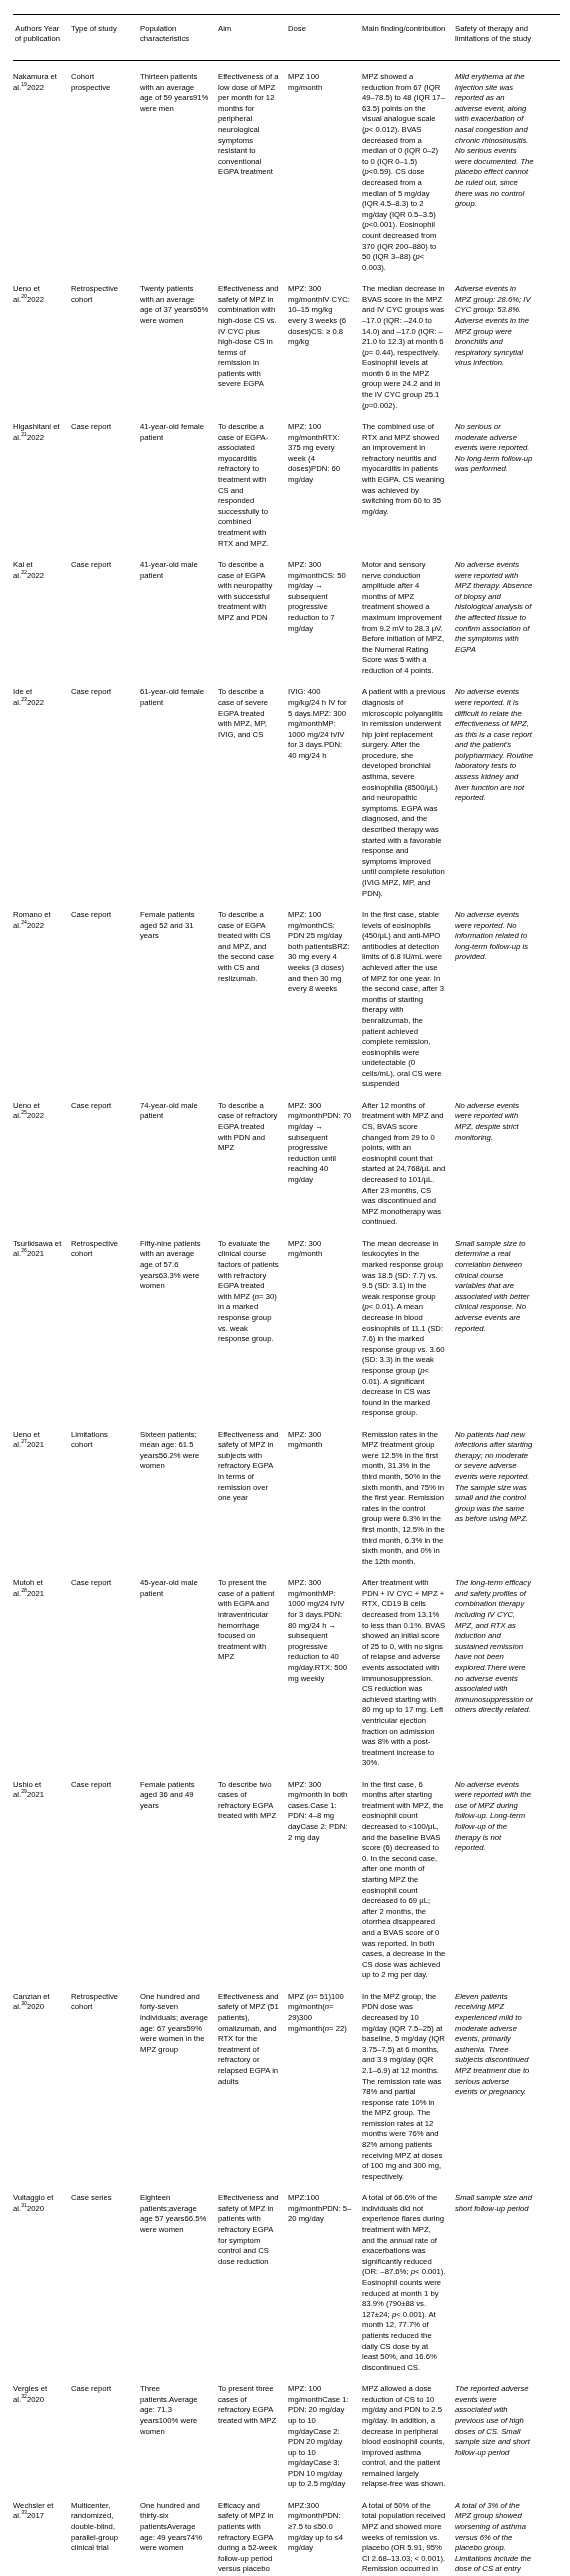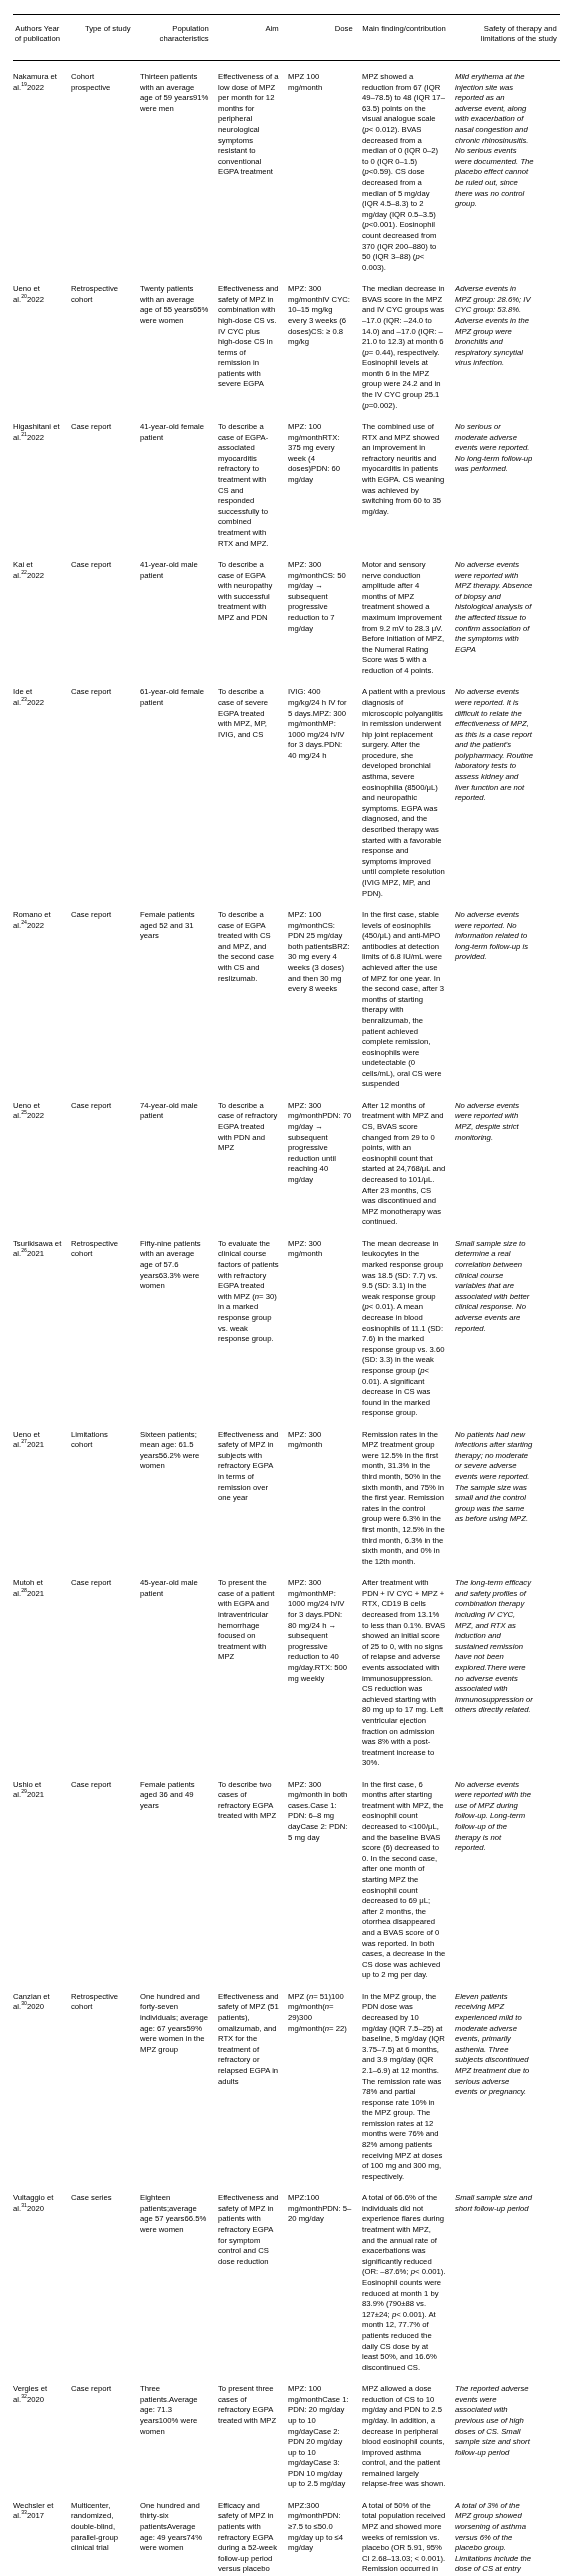--- a/index.html
+++ b/index.html
@@ -27,21 +27,21 @@
   }
   col.c1 { width: 58px; }
   col.c2 { width: 69px; }
   col.c3 { width: 78px; }
   col.c4 { width: 70px; }
   col.c5 { width: 74px; }
   col.c6 { width: 93px; }
   col.c7 { width: 105px; }
   thead th {
     font-weight: normal;
-    text-align: right;
+    text-align: left;
     vertical-align: top;
     padding: 8.2px 9.3px 15.5px 0;
     border-bottom: 0.8px solid #000;
   }
   thead th.first { text-align: center; }
   thead th.last { padding-right: 3.1px; }
   tbody td {
     vertical-align: top;
     text-align: left;
     padding: 10.8px 9.3px 0 0;
@@ -82,21 +82,21 @@
           <td>Cohort prospective</td>
           <td>Thirteen patients with an average age of 59 years91% were men</td>
           <td>Effectiveness of a low dose of MPZ per month for 12 months for peripheral neurological symptoms resistant to conventional EGPA treatment</td>
           <td>MPZ 100 mg/month</td>
           <td>MPZ showed a reduction from 67 (IQR 49–78.5) to 48 (IQR 17–63.5) points on the visual analogue scale (<i>p</i>&lt; 0.012). BVAS decreased from a median of 0 (IQR 0–2) to 0 (IQR 0–1.5) (<i>p</i>&lt;0.59). CS dose decreased from a median of 5 mg/day (IQR 4.5–8.3) to 2 mg/day (IQR 0.5–3.5) (<i>p</i>&lt;0.001). Eosinophil count decreased from 370 (IQR 200–880) to 50 (IQR 3–88) (<i>p</i>&lt; 0.003).</td>
           <td class="safety">Mild erythema at the injection site was reported as an adverse event, along with exacerbation of nasal congestion and chronic rhinosinusitis. No serious events were documented. The placebo effect cannot be ruled out, since there was no control group.</td>
         </tr>
         <tr>
           <td>Ueno et al.<sup>20</sup>2022</td>
           <td>Retrospective cohort</td>
-          <td>Twenty patients with an average age of 55 years65% were women</td>
+          <td>Twenty patients with an average age of 37 years65% were women</td>
           <td>Effectiveness and safety of MPZ in combination with high-dose CS vs. IV CYC plus high-dose CS in terms of remission in patients with severe EGPA</td>
           <td>MPZ: 300 mg/monthIV CYC: 10–15 mg/kg every 3 weeks (6 doses)CS: ≥ 0.8 mg/kg</td>
           <td>The median decrease in BVAS score in the MPZ and IV CYC groups was –17.0 (IQR: –24.0 to 14.0) and –17.0 (IQR: –21.0 to 12.3) at month 6 (<i>p</i>= 0.44), respectively. Eosinophil levels at month 6 in the MPZ group were 24.2 and in the IV CYC group 25.1 (<i>p</i>=0.002).</td>
           <td class="safety">Adverse events in MPZ group: 28.6%; IV CYC group: 53.8%. Adverse events in the MPZ group were bronchitis and respiratory syncytial virus infection.</td>
         </tr>
         <tr>
           <td>Higashitani et al.<sup>21</sup>2022</td>
           <td>Case report</td>
           <td>41-year-old female patient</td>
           <td>To describe a case of EGPA-associated myocarditis refractory to treatment with CS and responded successfully to combined treatment with RTX and MPZ.</td>
@@ -165,21 +165,21 @@
           <td>To present the case of a patient with EGPA and intraventricular hemorrhage focused on treatment with MPZ</td>
           <td>MPZ: 300 mg/monthMP: 1000 mg/24 h/IV for 3 days.PDN: 80 mg/24 h → subsequent progressive reduction to 40 mg/day.RTX: 500 mg weekly</td>
           <td>After treatment with PDN + IV CYC + MPZ + RTX, CD19 B cells decreased from 13.1% to less than 0.1%. BVAS showed an initial score of 25 to 0, with no signs of relapse and adverse events associated with immunosuppression. CS reduction was achieved starting with 80 mg up to 17 mg. Left ventricular ejection fraction on admission was 8% with a post-treatment increase to 30%.</td>
           <td class="safety">The long-term efficacy and safety profiles of combination therapy including IV CYC, MPZ, and RTX as induction and sustained remission have not been explored.There were no adverse events associated with immunosuppression or others directly related.</td>
         </tr>
         <tr>
           <td>Ushio et al.<sup>29</sup>2021</td>
           <td>Case report</td>
           <td>Female patients aged 36 and 49 years</td>
           <td>To describe two cases of refractory EGPA treated with MPZ</td>
-          <td>MPZ: 300 mg/month in both cases.Case 1: PDN: 6–8 mg dayCase 2: PDN: 5 mg day</td>
+          <td>MPZ: 300 mg/month in both cases.Case 1: PDN: 4–8 mg dayCase 2: PDN: 2 mg day</td>
           <td>In the first case, 6 months after starting treatment with MPZ, the eosinophil count decreased to &lt;100/μL, and the baseline BVAS score (6) decreased to 0. In the second case, after one month of starting MPZ the eosinophil count decreased to 69 μL; after 2 months, the otorrhea disappeared and a BVAS score of 0 was reported. In both cases, a decrease in the CS dose was achieved up to 2 mg per day.</td>
           <td class="safety">No adverse events were reported with the use of MPZ during follow-up. Long-term follow-up of the therapy is not reported.</td>
         </tr>
         <tr>
           <td>Canzian et al.<sup>30</sup>2020</td>
           <td>Retrospective cohort</td>
           <td>One hundred and forty-seven individuals; average age: 67 years59% were women in the MPZ group</td>
           <td>Effectiveness and safety of MPZ (51 patients), omalizumab, and RTX for the treatment of refractory or relapsed EGPA in adults</td>
           <td>MPZ (<i>n</i>= 51)100 mg/month(<i>n</i>= 29)300 mg/month(<i>n</i>= 22)</td>
           <td>In the MPZ group, the PDN dose was decreased by 10 mg/day (IQR 7.5–25) at baseline, 5 mg/day (IQR 3.75–7.5) at 6 months, and 3.9 mg/day (IQR 2.1–6.9) at 12 months. The remission rate was 78% and partial response rate 10% in the MPZ group. The remission rates at 12 months were 76% and 82% among patients receiving MPZ at doses of 100 mg and 300 mg, respectively.</td>

